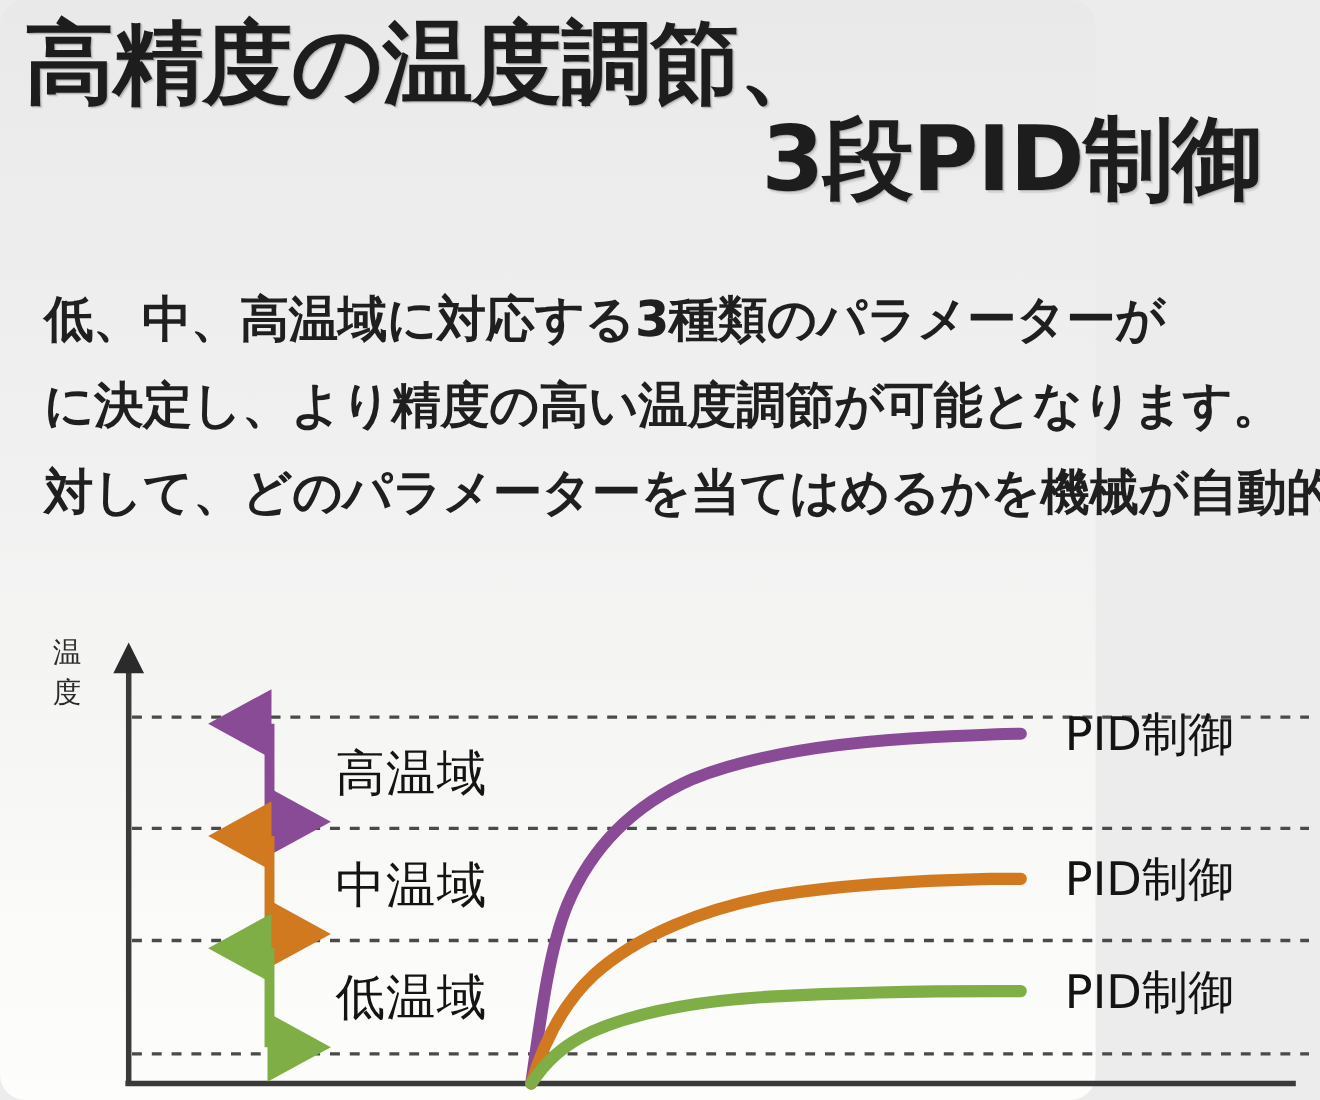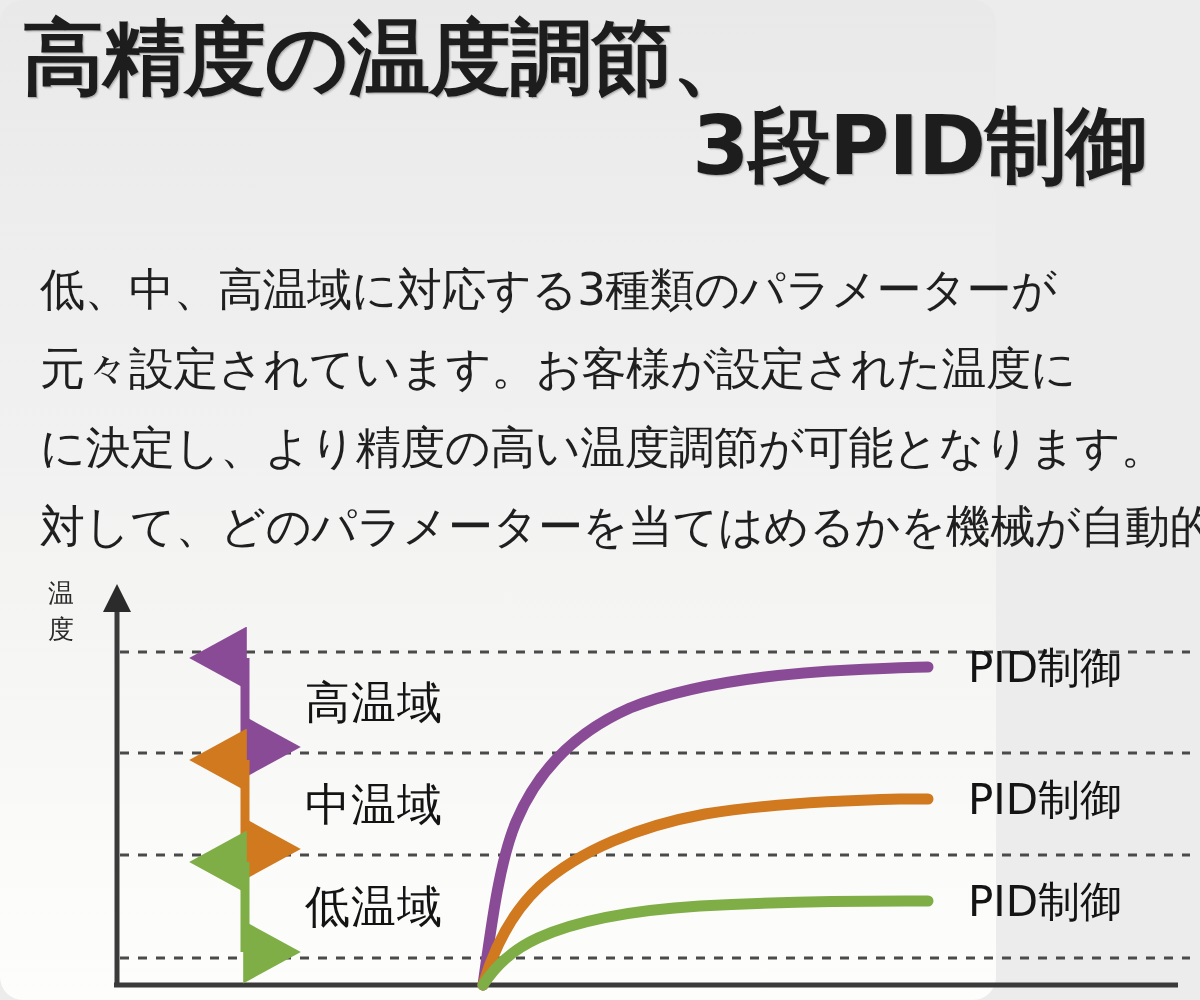--- a/index.html
+++ b/index.html
@@ -56,20 +56,21 @@
   }
   .headline-line.l1 { text-align: left; }
   .headline-line.l2 { text-align: right; padding-right: 6px; }
 
   
   #body-copy {
     position: absolute;
     left: 40px;
     top: 250px;
     width: 1130px;
+    font-weight: bold;
   }
   .body-line {
     font-family: "DejaVu Sans", "Liberation Sans", sans-serif;
     font-size: 45px;
     line-height: 79px;
     color: #1f1f1f;
     letter-spacing: -0.5px;
     white-space: nowrap;
   }
 
@@ -107,21 +108,20 @@
 
 <div id="page">
 
   <div id="headline">
     <div class="headline-line l1">高精度の温度調節、</div>
     <div class="headline-line l2">3段PID制御</div>
   </div>
 
   <div id="body-copy">
     <div class="body-line">低、中、高温域に対応する3種類のパラメーターが</div>
-    <div class="body-line">元々設定されています。お客様が設定された温度に</div>
     <div class="body-line">に決定し、より精度の高い温度調節が可能となります。</div>
     <div class="body-line">対して、どのパラメーターを当てはめるかを機械が自動的</div>
   </div>
 
   <div id="chart">
     <svg width="1200" height="440" viewBox="0 0 1200 440" xmlns="http://www.w3.org/2000/svg">
       <defs>
         <marker id="arrow-up-high" markerWidth="7" markerHeight="7" refX="3.5" refY="6.2" orient="auto" markerUnits="strokeWidth">
           <path d="M3.5 0 L7 6.4 L0 6.4 Z" fill="#8a4b96"></path>
         </marker>

